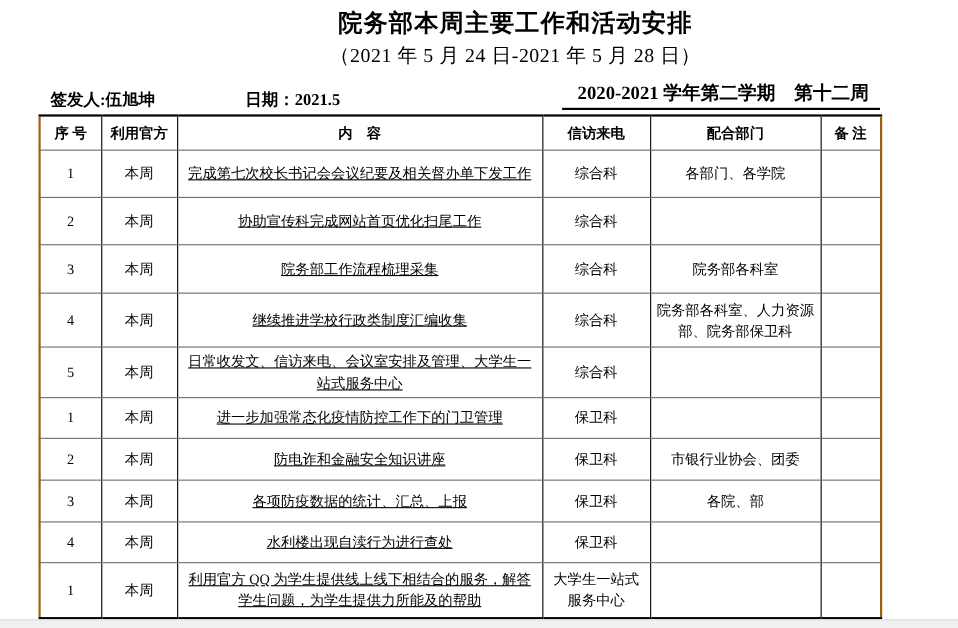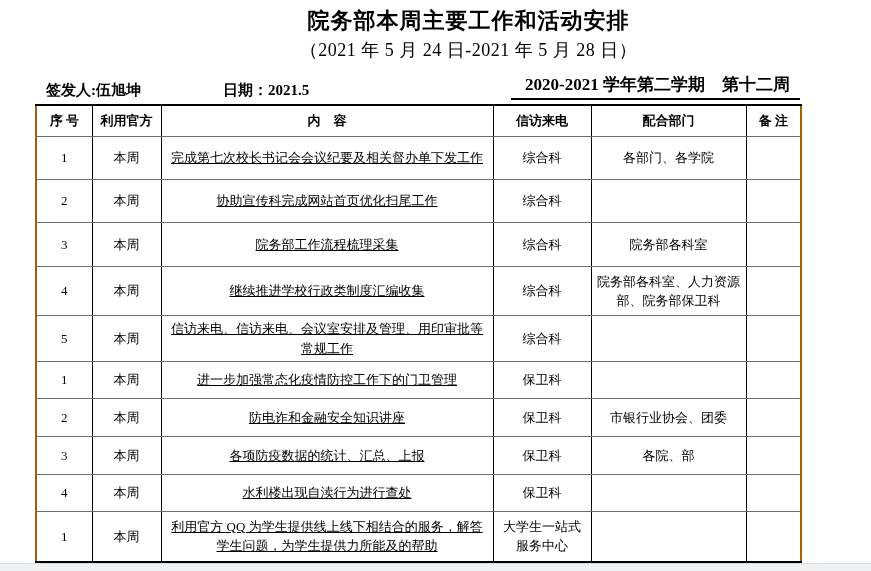--- a/index.html
+++ b/index.html
@@ -145,21 +145,21 @@
     <td class="c-time">本周</td>
     <td class="c-content">继续推进学校行政类制度汇编收集</td>
     <td class="c-dept">综合科</td>
     <td class="c-partner">院务部各科室、人力资源部、院务部保卫科</td>
     <td class="c-note"></td>
   </tr>
 
   <tr>
     <td class="c-no">5</td>
     <td class="c-time">本周</td>
-    <td class="c-content">信访来电、信访来电、会议室安排及管理、用印审批等常规工作</td>
+    <td class="c-content">日常收发文、信访来电、会议室安排及管理、大学生一站式服务中心</td>
     <td class="c-dept">综合科</td>
     <td class="c-partner"></td>
     <td class="c-note"></td>
   </tr>
 
   <tr>
     <td class="c-no">1</td>
     <td class="c-time">本周</td>
     <td class="c-content">进一步加强常态化疫情防控工作下的门卫管理</td>
     <td class="c-dept">保卫科</td>

